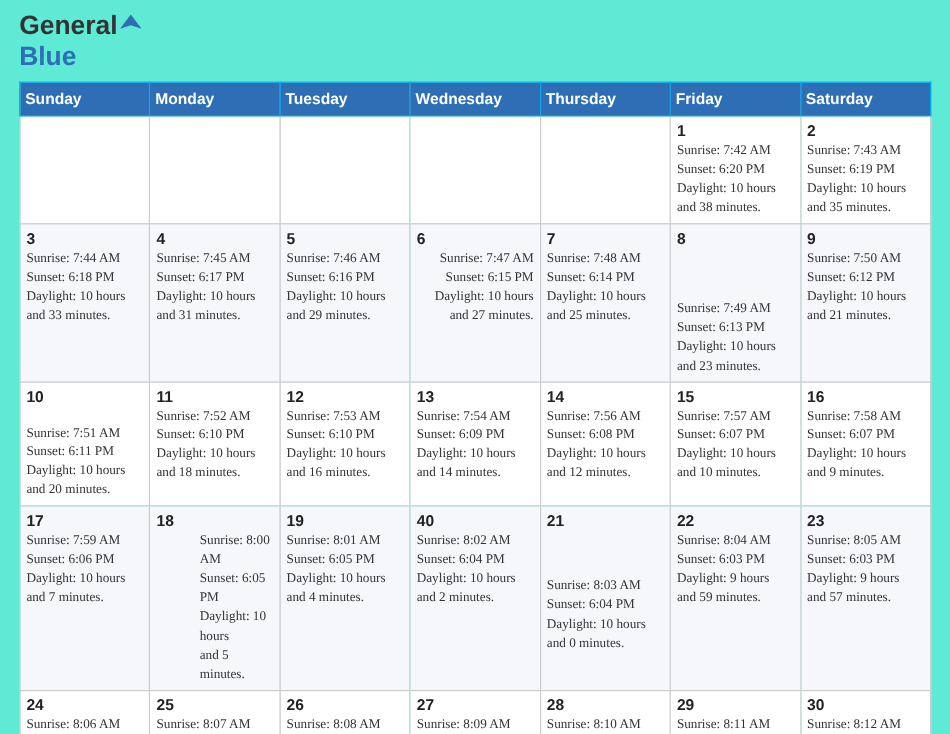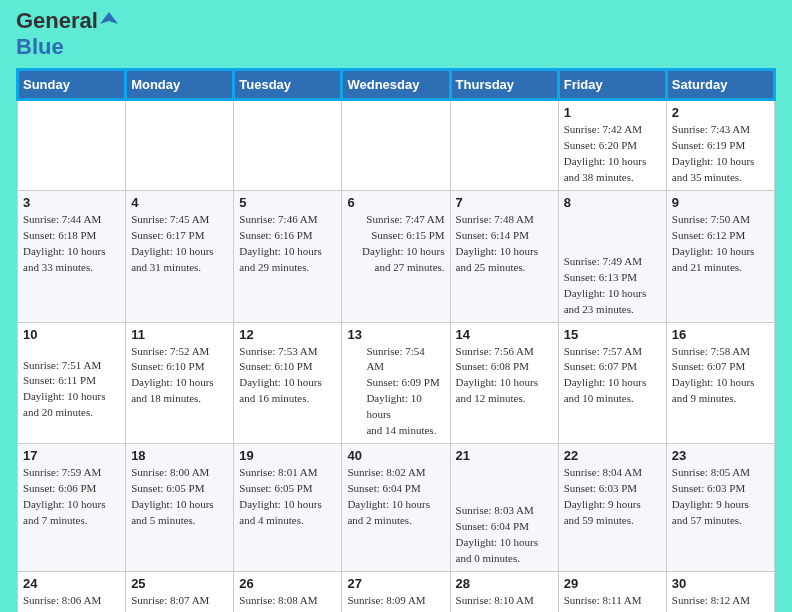--- a/index.html
+++ b/index.html
@@ -49,21 +49,21 @@
       border-collapse: collapse;
       table-layout: fixed;
     }
     thead tr th {
       background: #2d6eb5;
       color: #fff;
       font-size: 13px;
       font-weight: bold;
       padding: 6px 4px;
       text-align: left;
-      border: 3px solid #0ea5e9;
+      border: 1px solid #0ea5e9;
     }
     tbody tr td {
       border: 1px solid #ccc;
       vertical-align: top;
       padding: 4px 5px;
       font-size: 10.5px;
       color: #333;
       height: 84px;
       background: #fff;
     }
@@ -211,21 +211,21 @@
           </td>
           <td>
             <span class="day-num">12</span>
             <div class="day-info" style="white-space: pre-line;">Sunrise: 7:53 AM
 Sunset: 6:10 PM
 Daylight: 10 hours
 and 16 minutes.</div>
           </td>
           <td>
             <span class="day-num">13</span>
-            <div class="day-info" style="white-space: pre-line; margin-left: 19px;">Sunrise: 7:54 AM
+            <div class="day-info" style="white-space: pre-line;">Sunrise: 7:54 AM
 Sunset: 6:09 PM
 Daylight: 10 hours
 and 14 minutes.</div>
           </td>
           <td>
             <span class="day-num">14</span>
             <div class="day-info" style="white-space: pre-line;">Sunrise: 7:56 AM
 Sunset: 6:08 PM
 Daylight: 10 hours
 and 12 minutes.</div>
@@ -248,21 +248,21 @@
         <tr>
           <td>
             <span class="day-num">17</span>
             <div class="day-info" style="white-space: pre-line;">Sunrise: 7:59 AM
 Sunset: 6:06 PM
 Daylight: 10 hours
 and 7 minutes.</div>
           </td>
           <td>
             <span class="day-num">18</span>
-            <div class="day-info" style="white-space: pre-line;">Sunrise: 8:00 AM
+            <div class="day-info" style="white-space: pre-line; margin-left: 36px;">Sunrise: 8:00 AM
 Sunset: 6:05 PM
 Daylight: 10 hours
 and 5 minutes.</div>
           </td>
           <td>
             <span class="day-num">19</span>
             <div class="day-info" style="white-space: pre-line;">Sunrise: 8:01 AM
 Sunset: 6:05 PM
 Daylight: 10 hours
 and 4 minutes.</div>

